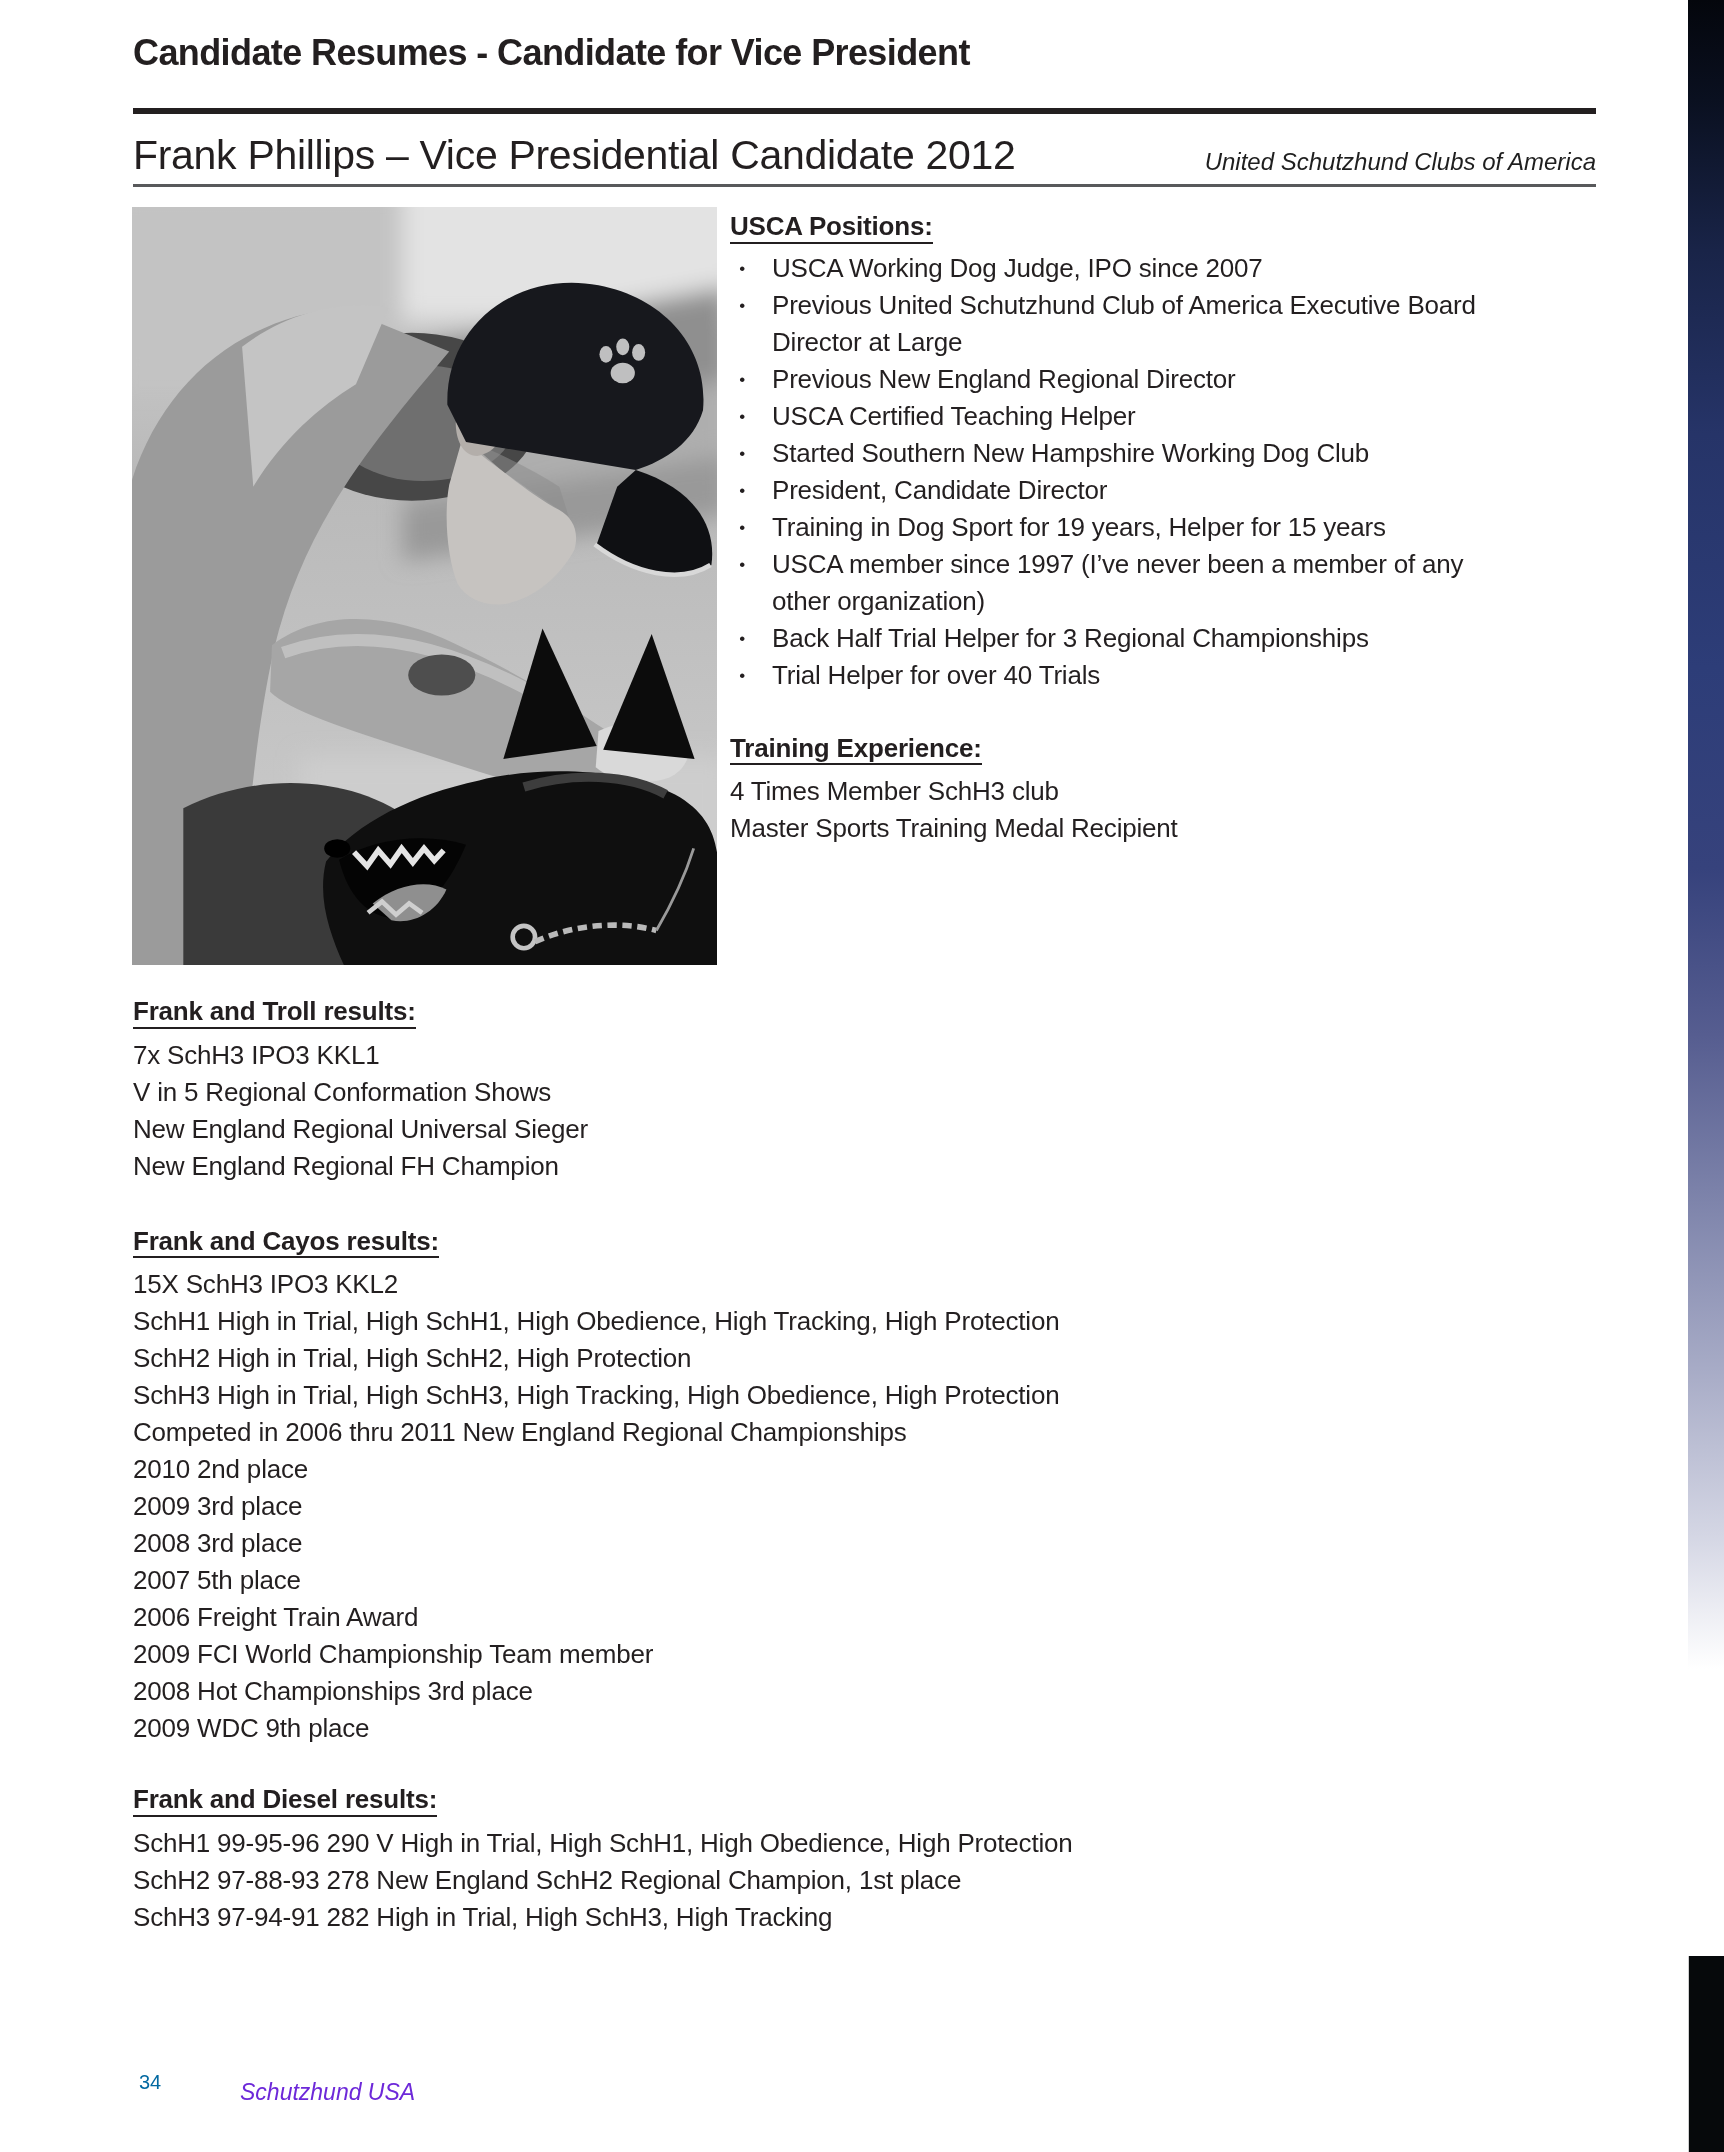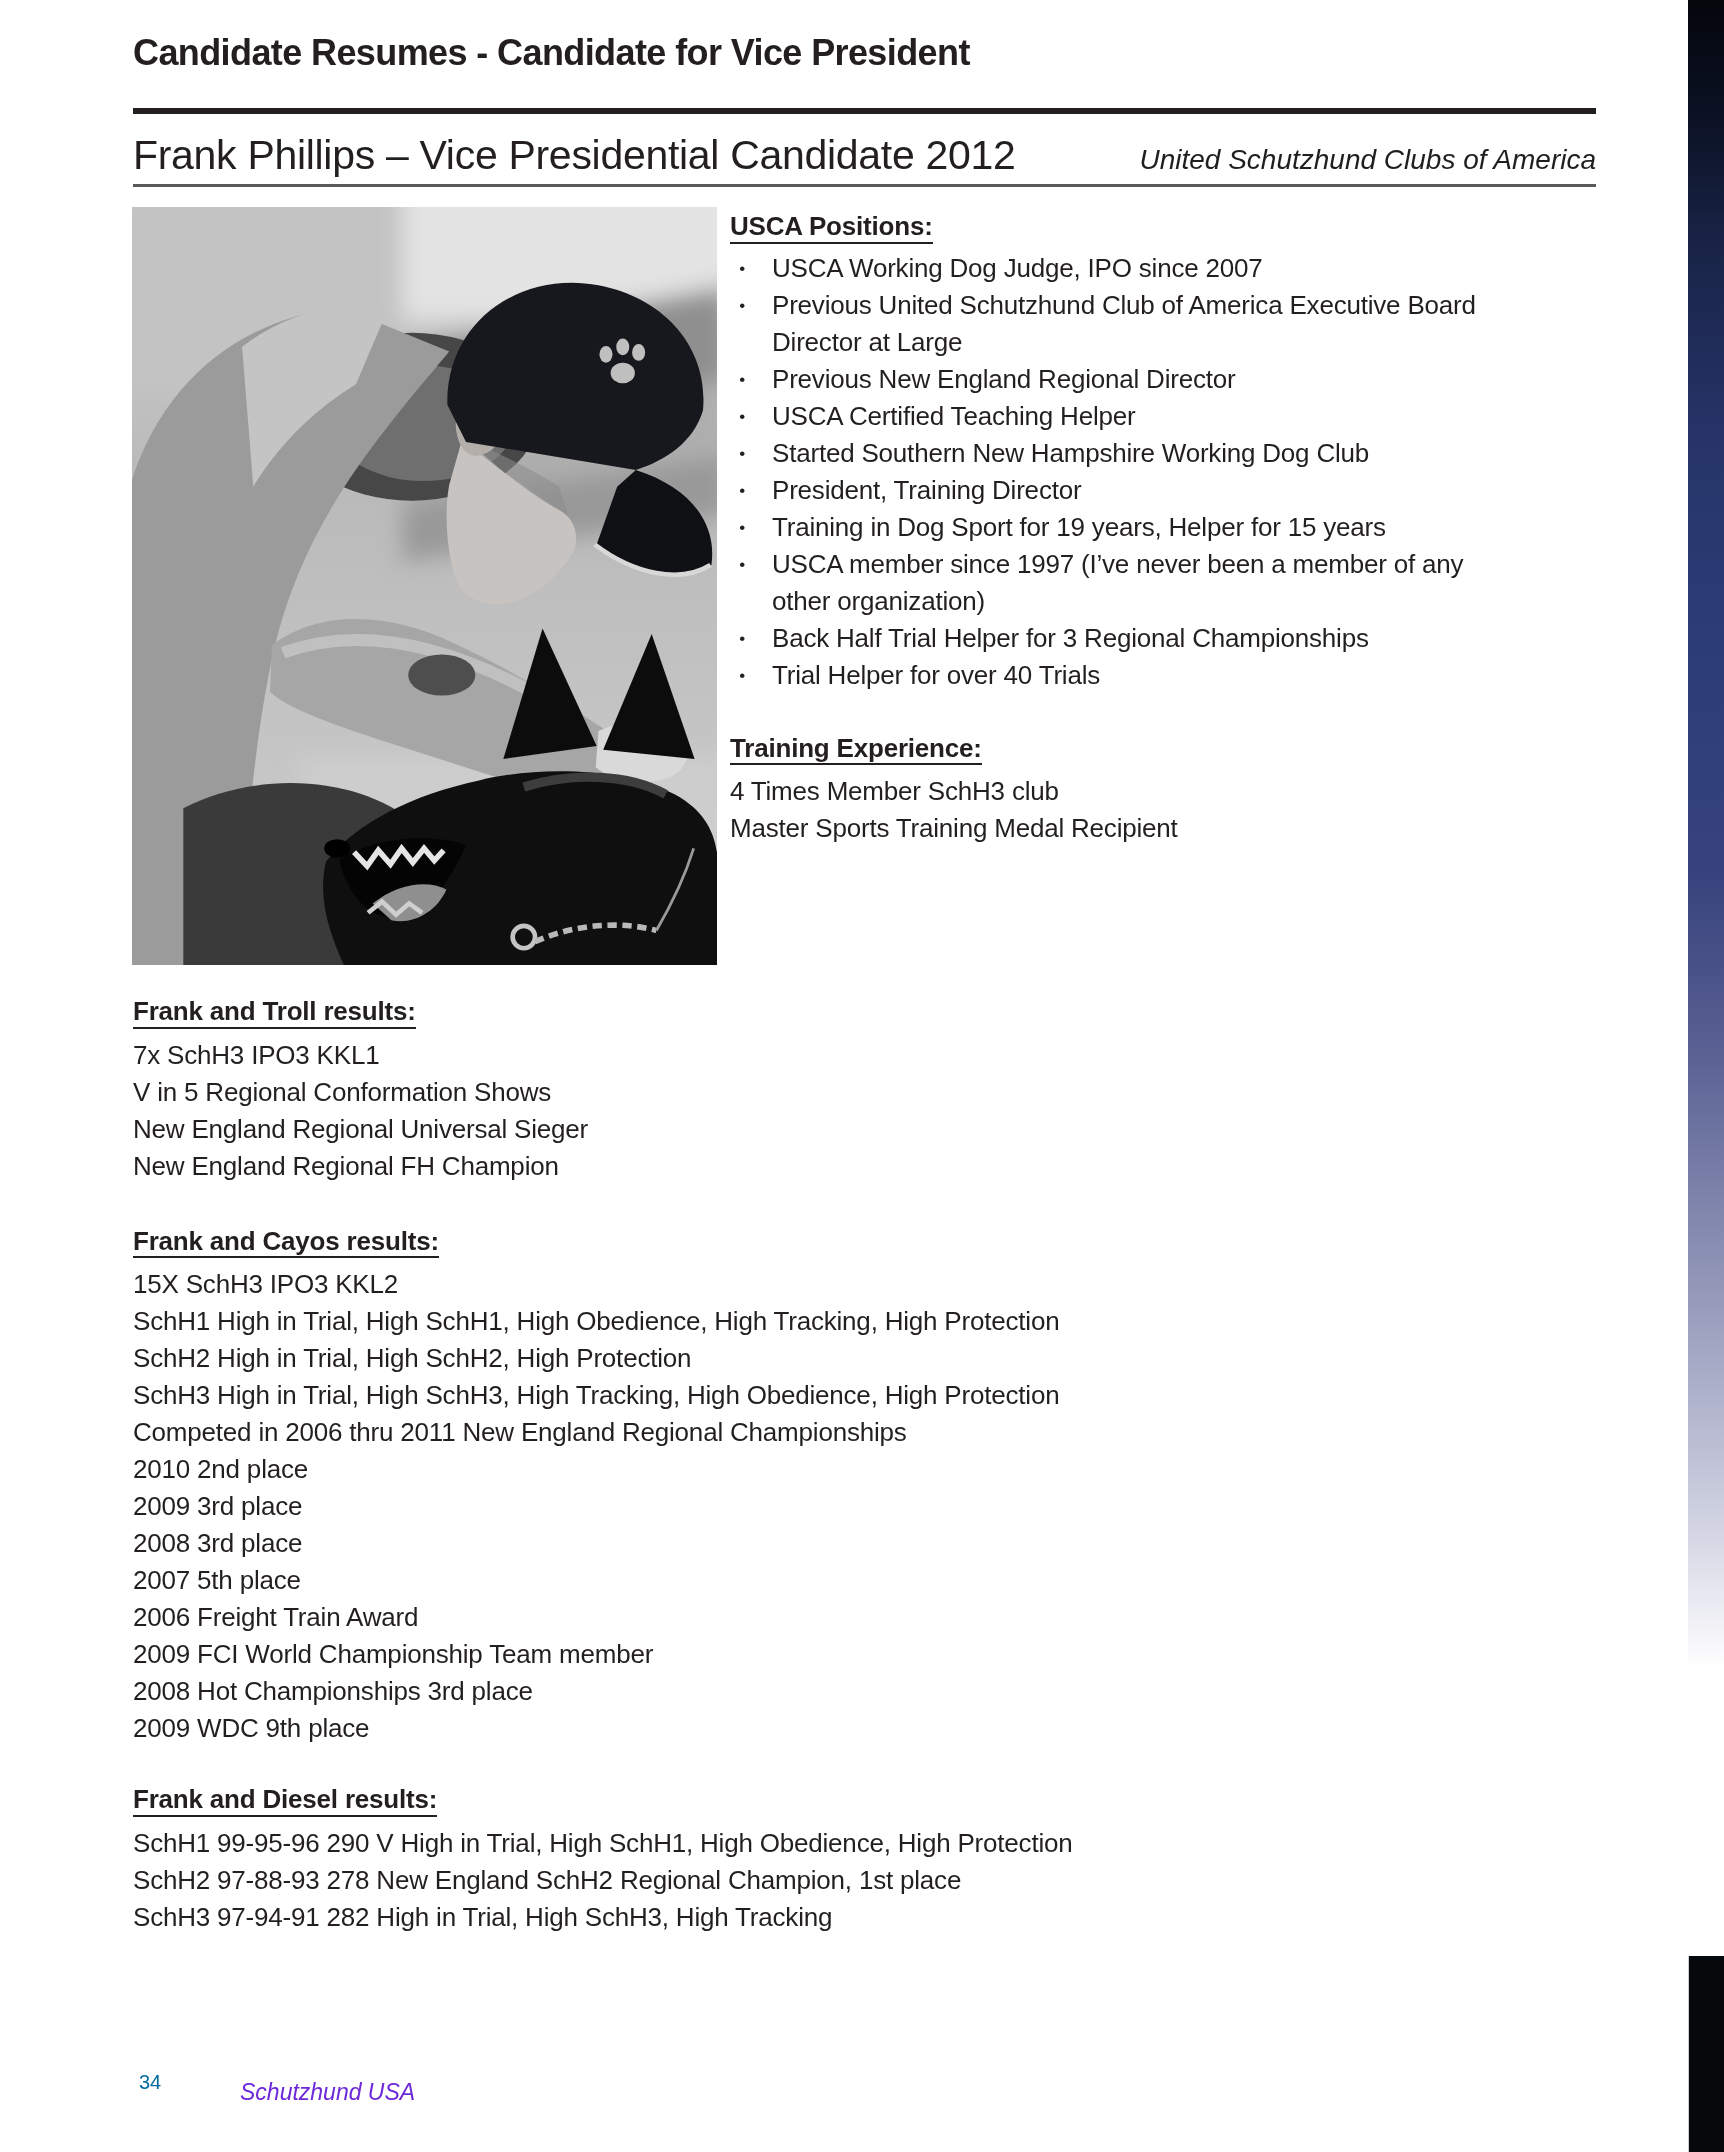--- a/index.html
+++ b/index.html
@@ -19,21 +19,21 @@
   }
   .rule-thick{
     position:absolute;left:133px;top:108px;width:1463px;height:5.6px;
     background:#231f20;
   }
   .h2row{
     position:absolute;left:133px;top:132px;width:1463px;
     display:flex;justify-content:space-between;align-items:flex-end;
   }
   .h2{font-size:41px;font-weight:normal;letter-spacing:-0.3px;}
-  .org{font-size:28px;font-style:italic;padding-bottom:2.8px;color:#1f1f1f;}
+  .org{font-size:24px;font-style:italic;padding-bottom:2.8px;color:#1f1f1f;}
   .rule-thin{
     position:absolute;left:133px;top:184px;width:1463px;height:2.8px;
     background:#58595b;
   }
   
   .photo{
     position:absolute;left:132px;top:207px;width:585px;height:758px;
     background:#bdbdbd;overflow:hidden;
   }
   .photo svg{display:block;width:100%;height:100%;}
@@ -166,21 +166,21 @@
   </div>
 
   <div class="rightcol">
     <p class="sec-head"><span>USCA Positions:</span></p>
     <ul>
       <li><span class="blt">•</span><span>USCA Working Dog Judge, IPO since 2007</span></li>
       <li><span class="blt">•</span><span>Previous United Schutzhund Club of America Executive Board Director at Large</span></li>
       <li><span class="blt">•</span><span>Previous New England Regional Director</span></li>
       <li><span class="blt">•</span><span>USCA Certified Teaching Helper</span></li>
       <li><span class="blt">•</span><span>Started Southern New Hampshire Working Dog Club</span></li>
-      <li><span class="blt">•</span><span>President, Training Director</span></li>
+      <li><span class="blt">•</span><span>President, Candidate Director</span></li>
       <li><span class="blt">•</span><span>Training in Dog Sport for 19 years, Helper for 15 years</span></li>
       <li><span class="blt">•</span><span>USCA member since 1997 (I’ve never been a member of any other organization)</span></li>
       <li><span class="blt">•</span><span>Back Half Trial Helper for 3 Regional Championships</span></li>
       <li><span class="blt">•</span><span>Trial Helper for over 40 Trials</span></li>
     </ul>
 
     <div class="training">
       <p class="sec-head"><span>Training Experience:</span></p>
       <p class="bodyline">4 Times Member SchH3 club</p>
       <p class="bodyline">Master Sports Training Medal Recipient</p>

